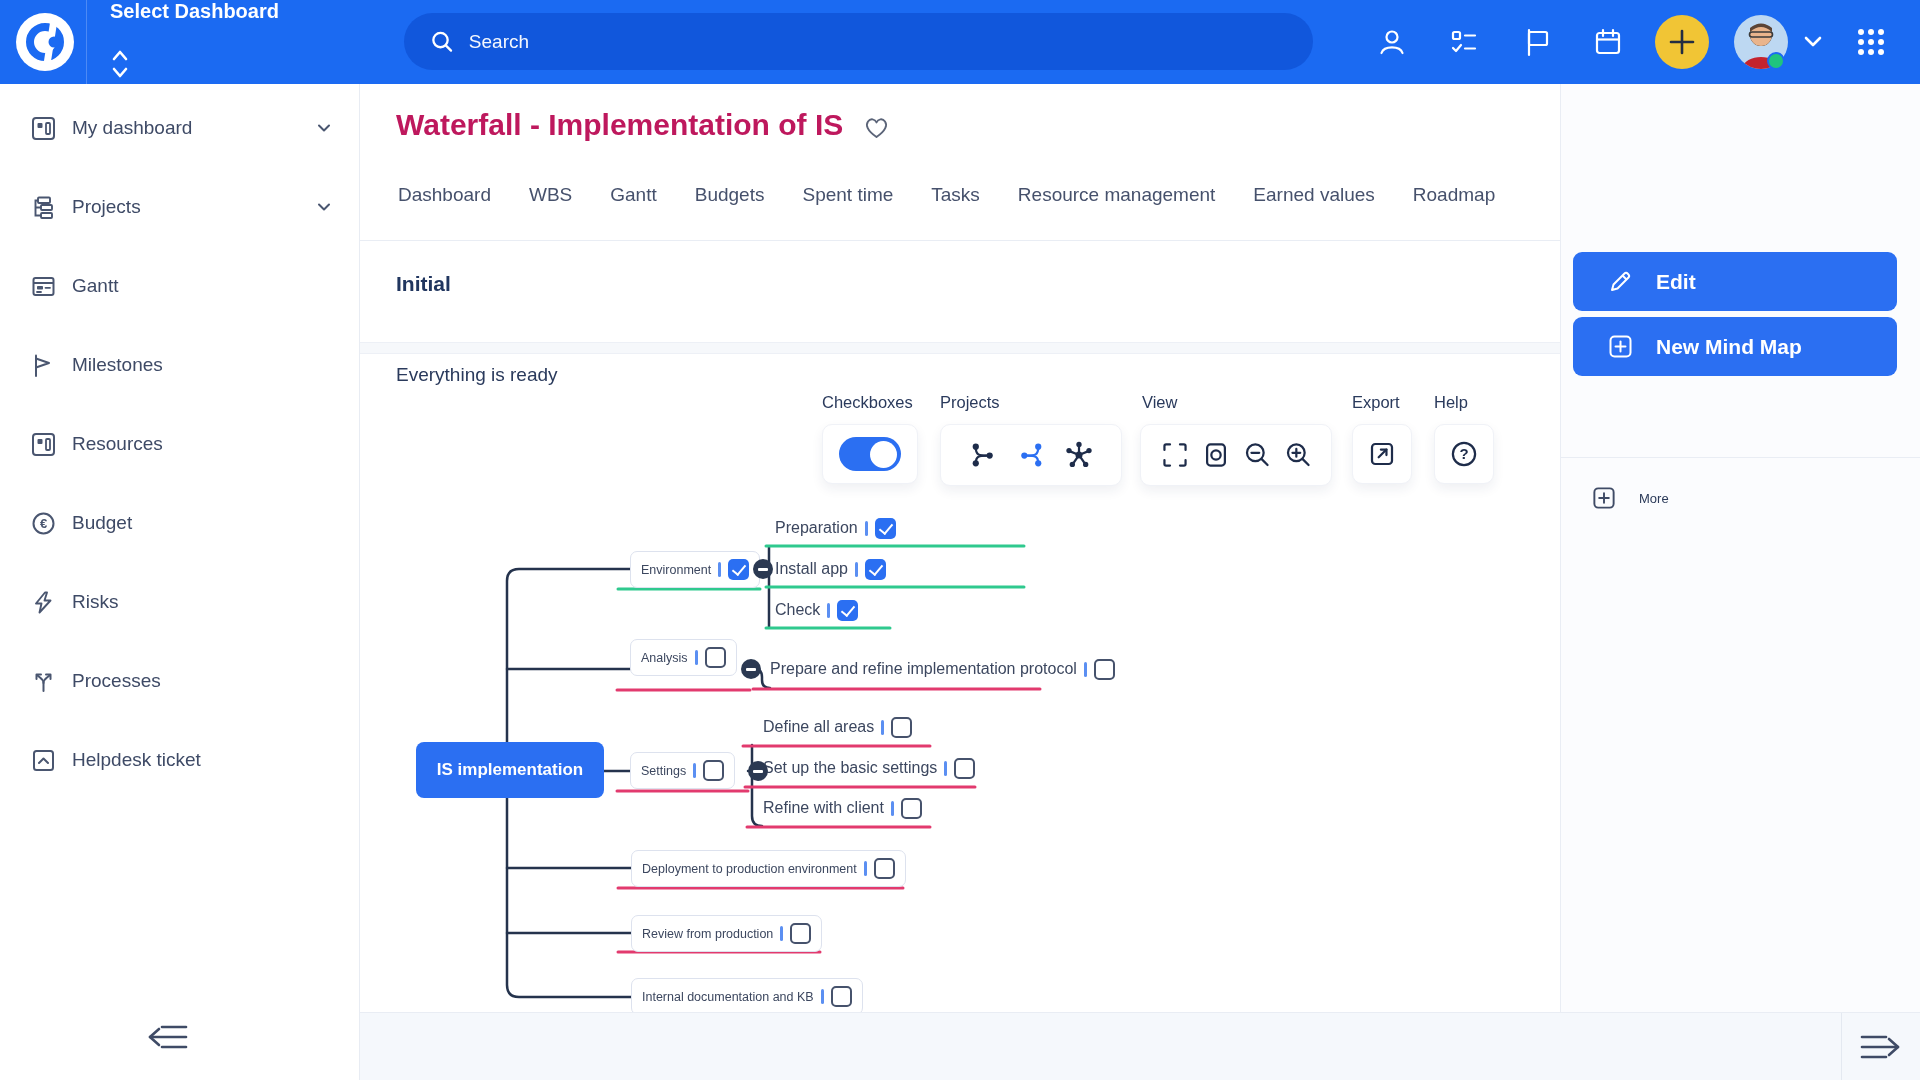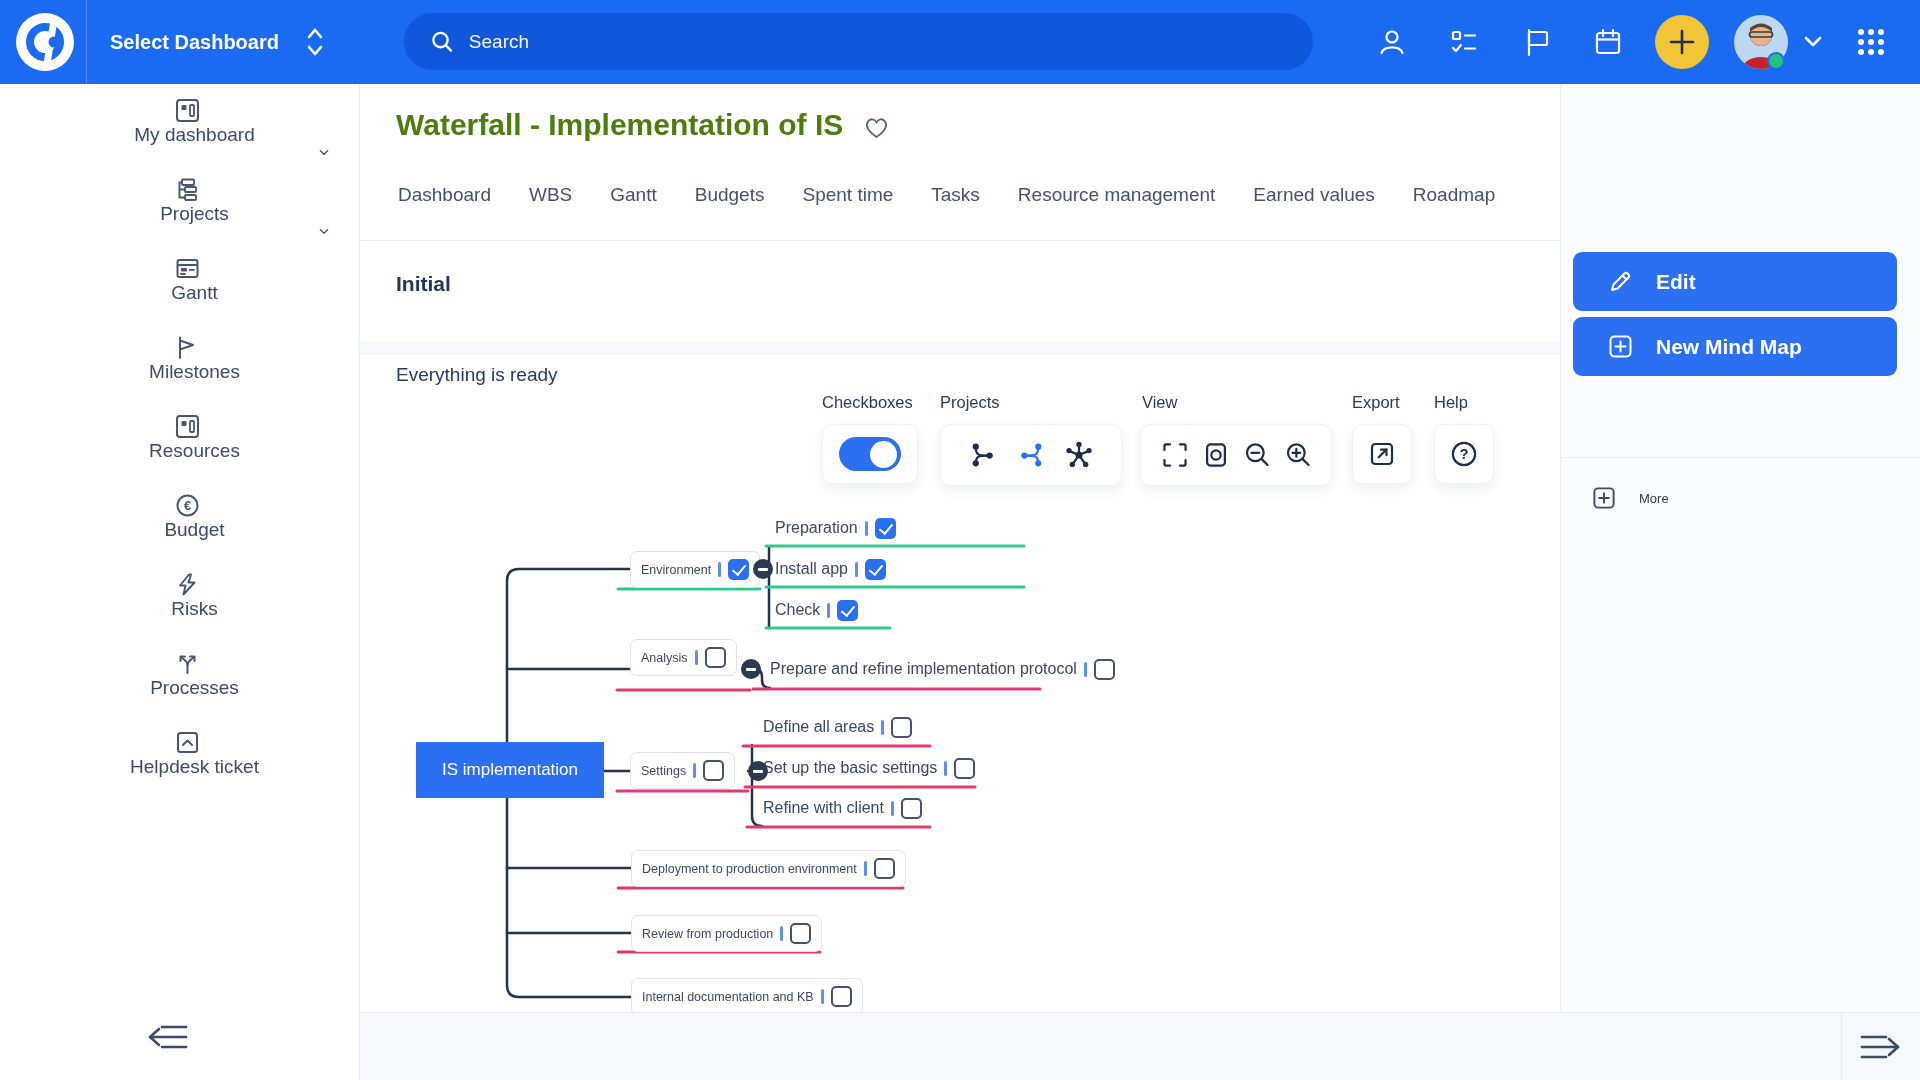--- a/index.html
+++ b/index.html
@@ -4,42 +4,42 @@
 <style>
   * { box-sizing: border-box; margin: 0; padding: 0; }
   html,body { width:1920px; height:1080px; overflow:hidden;
     font-family:"Liberation Sans", sans-serif; background:#fff; }
   #app { position:absolute; inset:0; }
 
   
   .topbar { position:absolute; left:0; top:0; width:1920px; height:84px; background:#1b6af2; z-index:10;}
   .logo-wrap { position:absolute; left:14px; top:11px; width:62px; height:62px; }
   .topbar-divider { position:absolute; left:86px; top:0; width:1px; height:84px; background:rgba(255,255,255,.22); }
-  .dash-select { position:absolute; left:110px; top:0; height:84px; display:flex; align-items:center; gap:26px; color:#fff; font-size:20px; font-weight:600; cursor:pointer;}
+  .dash-select { position:absolute; left:110px; top:0; height:84px; display:flex; gap:26px; color:#fff; font-size:20px; font-weight:600; cursor:pointer;flex-direction:column;}
   .search-pill { position:absolute; left:404px; top:13px; width:909px; height:57px; background:#1157dc; border-radius:29px; display:flex; align-items:center; padding:0 26px; gap:14px;}
   .search-pill input { background:transparent; border:none; outline:none; color:#fff; font-size:19px; width:100%; font-family:"Liberation Sans",sans-serif;}
   .search-pill input::placeholder { color:rgba(255,255,255,.96); opacity:1;}
   .tb-ic { position:absolute; top:27px; width:30px; height:30px; cursor:pointer;}
   .plus-btn { position:absolute; left:1655px; top:15px; width:54px; height:54px; border-radius:50%; background:#f1c535; display:flex; align-items:center; justify-content:center; cursor:pointer;}
   .avatar { position:absolute; left:1734px; top:15px; width:54px; height:54px; border-radius:50%; overflow:visible; cursor:pointer;}
   .av-chev { position:absolute; left:1801px; top:33px; width:24px; height:18px; cursor:pointer;}
   .grid-ic { position:absolute; left:1855px; top:26px; width:32px; height:32px; cursor:pointer;}
 
   
   .sidebar { position:absolute; left:0; top:84px; width:360px; height:996px; background:#fff; border-right:1px solid #e8ecf3; z-index:5;}
   .side-list { position:absolute; left:0; top:13px; width:100%; display:flex; flex-direction:column; gap:17px;}
-  .side-item { height:62px; display:flex; align-items:center; padding-left:30px; cursor:pointer; color:#3e4a66; font-size:19px; font-weight:500;flex-direction:column;}
+  .side-item { height:62px; display:flex; align-items:center; padding-left:30px; cursor:pointer; color:#3e4a66; font-size:19px; font-weight:500;}
   .sicon { width:27px; height:27px; flex:none; margin-right:15px;}
   .schev { margin-left:auto; margin-right:26px; width:18px; height:18px;}
   .side-foot { position:absolute; left:140px; bottom:26px; width:56px; height:34px; cursor:pointer;}
 
   
   .main { position:absolute; left:360px; top:84px; width:1200px; height:928px; background:#fff; z-index:1;}
   .page-title-row { position:absolute; left:396px; top:108px; display:flex; align-items:center; gap:20px; z-index:2;}
-  .page-title { font-size:30px; font-weight:700; color:#4d7c0f;}
+  .page-title { font-size:30px; font-weight:700; color:#be185d;}
   .heart { width:27px; height:27px; cursor:pointer; margin-top:4px;}
   .parents { position:absolute; right:27px; top:126px; font-size:19px; z-index:2; display:flex; gap:10px; align-items:baseline;}
   .parents .plabel { color:#8a93a8;}
   .parents .pvalue { color:#1b3161; font-weight:700; cursor:pointer;}
   .tabs { position:absolute; left:396px; top:180px; display:flex; gap:34px; font-size:19px; color:#46516c; z-index:2;}
   .tab { cursor:pointer; padding:4px 2px; white-space:nowrap;}
   .tabs-more { position:absolute; left:1748px; top:186px; width:34px; height:22px; cursor:pointer; z-index:2;}
   .tabs-filter { position:absolute; left:1830px; top:178px; width:30px; height:30px; cursor:pointer; z-index:2;}
   .hdiv1 { position:absolute; left:360px; top:240px; width:1200px; height:1px; background:#e9edf4; z-index:2;}
   .section-title { position:absolute; left:396px; top:272px; font-size:21px; font-weight:700; color:#21365f; z-index:2;}
@@ -52,21 +52,21 @@
   .toggle { width:62px; height:34px; border-radius:17px; background:#c9d3e4; position:relative; cursor:pointer;}
   .toggle.on { background:#2b6ff2;}
   .toggle .knob { position:absolute; top:3.5px; left:4px; width:27px; height:27px; background:#fff; border-radius:50%; transition:left .1s;}
   .toggle.on .knob { left:31px;}
   .tool-ic { width:30px; height:30px; cursor:pointer; display:flex; align-items:center; justify-content:center;}
 
   
   .mm-svg { position:absolute; left:0; top:0; width:1920px; height:1080px; z-index:2; pointer-events:none;}
   .mm-node { position:absolute; height:37px; background:#fff; border:1px solid #dde2ee; border-radius:7px; display:flex; align-items:center; gap:7px; padding:0 10px; font-size:12.5px; color:#3c475f; white-space:nowrap; z-index:3; cursor:pointer;}
   .mm-plain { position:absolute; height:36px; display:flex; align-items:center; gap:7px; font-size:16px; color:#3c475f; white-space:nowrap; z-index:3; cursor:pointer;}
-  .mm-root { position:absolute; left:416px; top:742px; width:188px; height:56px; background:#2b6ff2; border-radius:0; display:flex; align-items:center; justify-content:center; color:#fff; font-size:17px; font-weight:400; z-index:4; cursor:pointer;}
+  .mm-root { position:absolute; left:416px; top:742px; width:188px; height:56px; background:#2b6ff2; border-radius:8px; display:flex; align-items:center; justify-content:center; color:#fff; font-size:17px; font-weight:700; z-index:4; cursor:pointer;}
   .vbar { width:3px; height:15px; background:#5b8ff2; border-radius:2px; flex:none;}
   .cb { width:21px; height:21px; border-radius:5px; background:#fff; border:2px solid #46526c; flex:none; position:relative; cursor:pointer;}
   .cb.on { background:#2b6ff2; border:none;}
   .cb.on::after { content:""; position:absolute; left:7px; top:3px; width:6px; height:11px; border:solid #fff; border-width:0 2.5px 2.5px 0; transform:rotate(40deg);}
   .mm-dot { position:absolute; width:20px; height:20px; border-radius:50%; background:#2b3952; z-index:5; cursor:pointer;}
   .mm-dot::after { content:""; position:absolute; left:5px; top:9px; width:10px; height:2.5px; background:#fff; border-radius:1px;}
 
   
   .rpanel { position:absolute; left:1560px; top:84px; width:420px; height:928px; background:#fbfcfe; border-left:1px solid #e9edf4; z-index:5;}
   .rbtn { position:absolute; left:12px; width:324px; height:59px; background:#2b6ff2; border-radius:9px; display:flex; align-items:center; padding-left:34px; gap:22px; color:#fff; font-size:21px; font-weight:700; cursor:pointer;}

